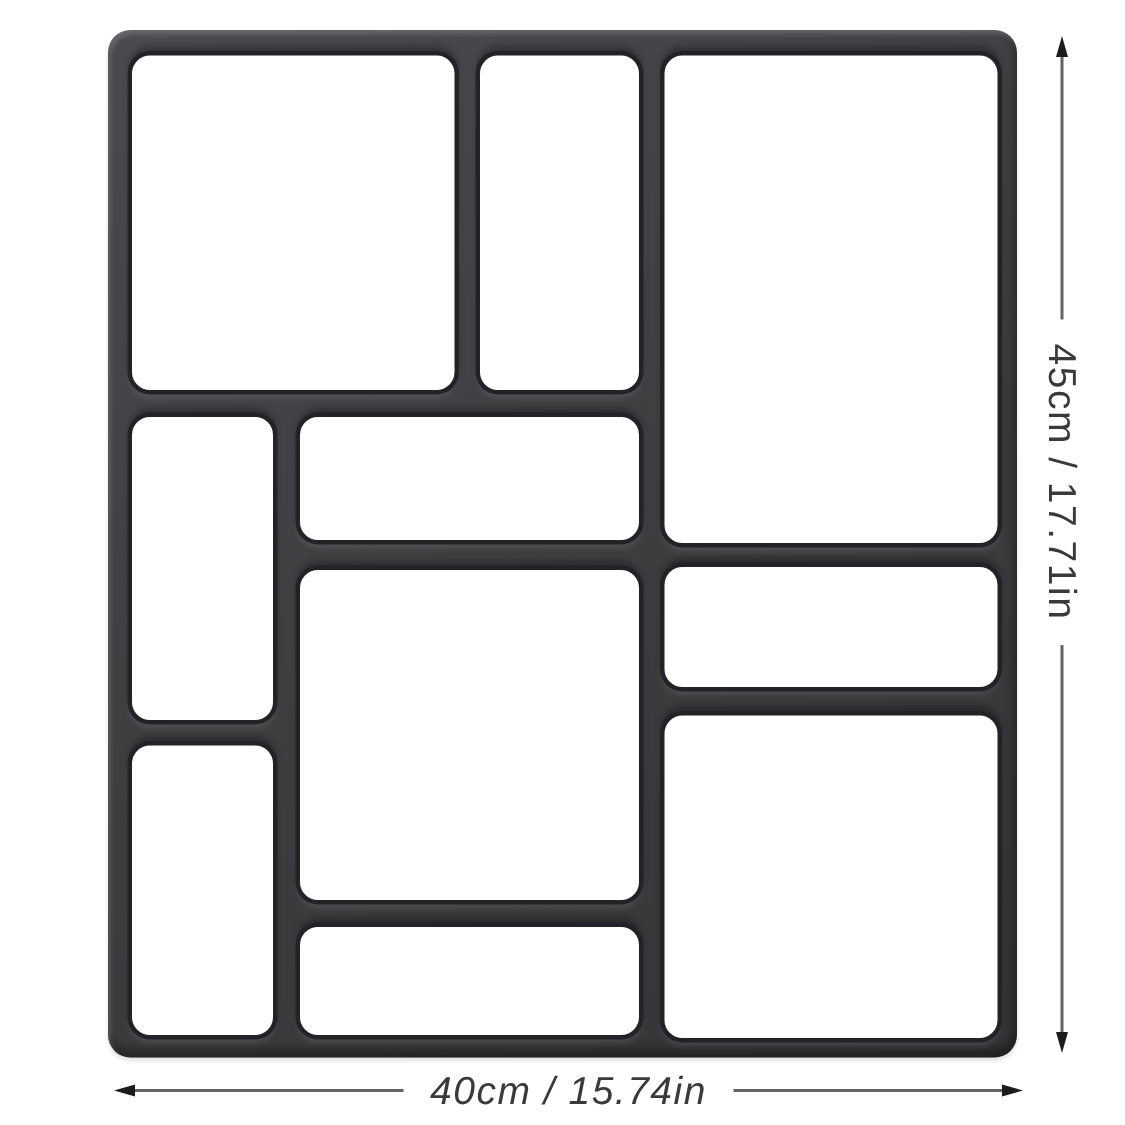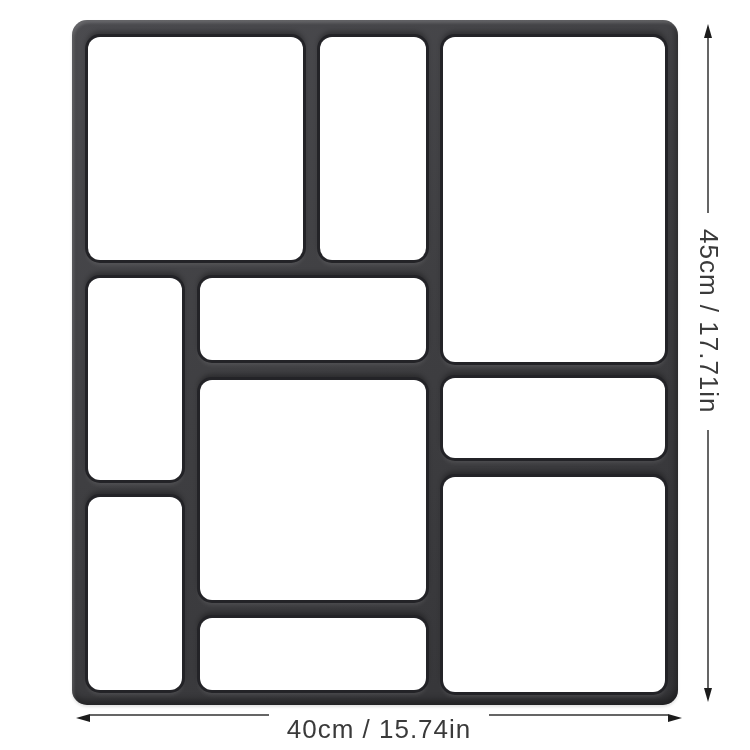--- a/index.html
+++ b/index.html
@@ -53,21 +53,21 @@
   
   .dim-label {
     color: var(--annotation-text);
     font-size:26px;
     font-weight:300;
     letter-spacing:1px;
     white-space:nowrap;
   }
   .dim-h {
     position:absolute; left:76px; top:714px; width:606px; height:26px;
-    display:flex; 
+    display:flex; align-items:center;font-style:italic;
   }
   .dim-h .seg { flex:1; height:2px; background: var(--annotation-line); opacity:.85; }
   .dim-h .dim-label { margin:0 18px; }
   .arrow-left {
     width:0; height:0;
     border-top:4px solid transparent; border-bottom:4px solid transparent;
     border-right:14px solid var(--annotation-arrow);
   }
   .arrow-right {
     width:0; height:0;

